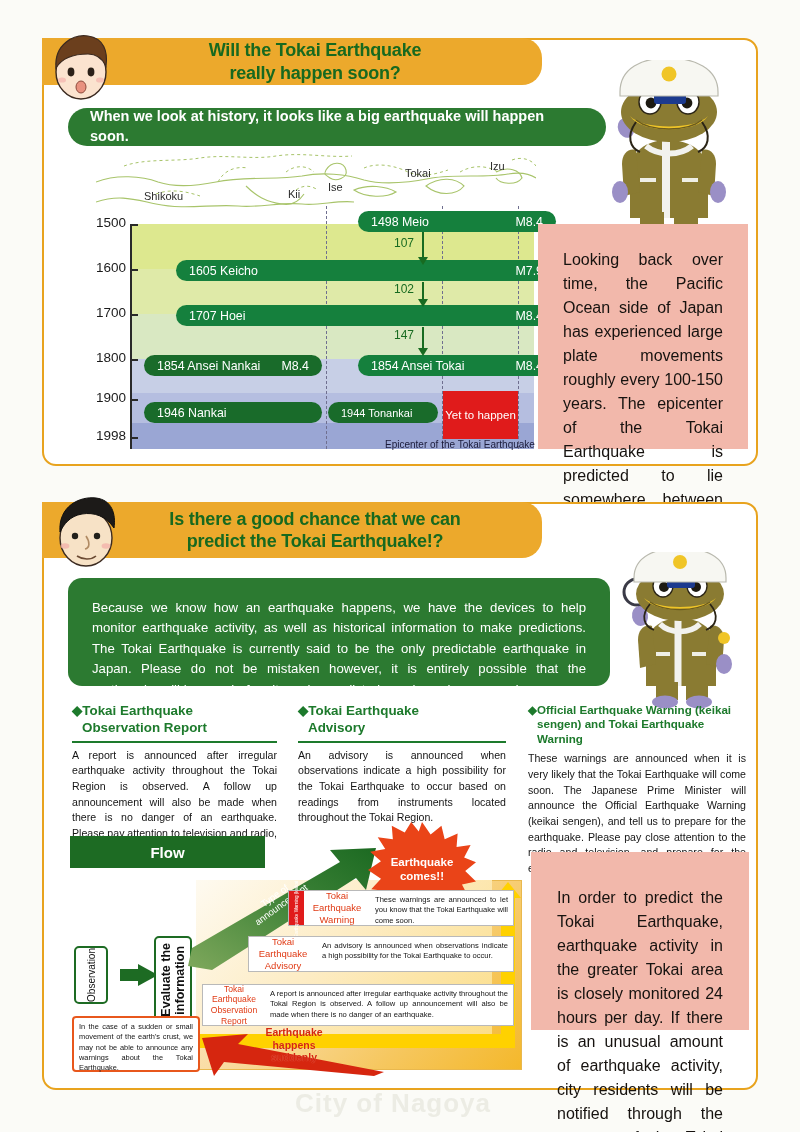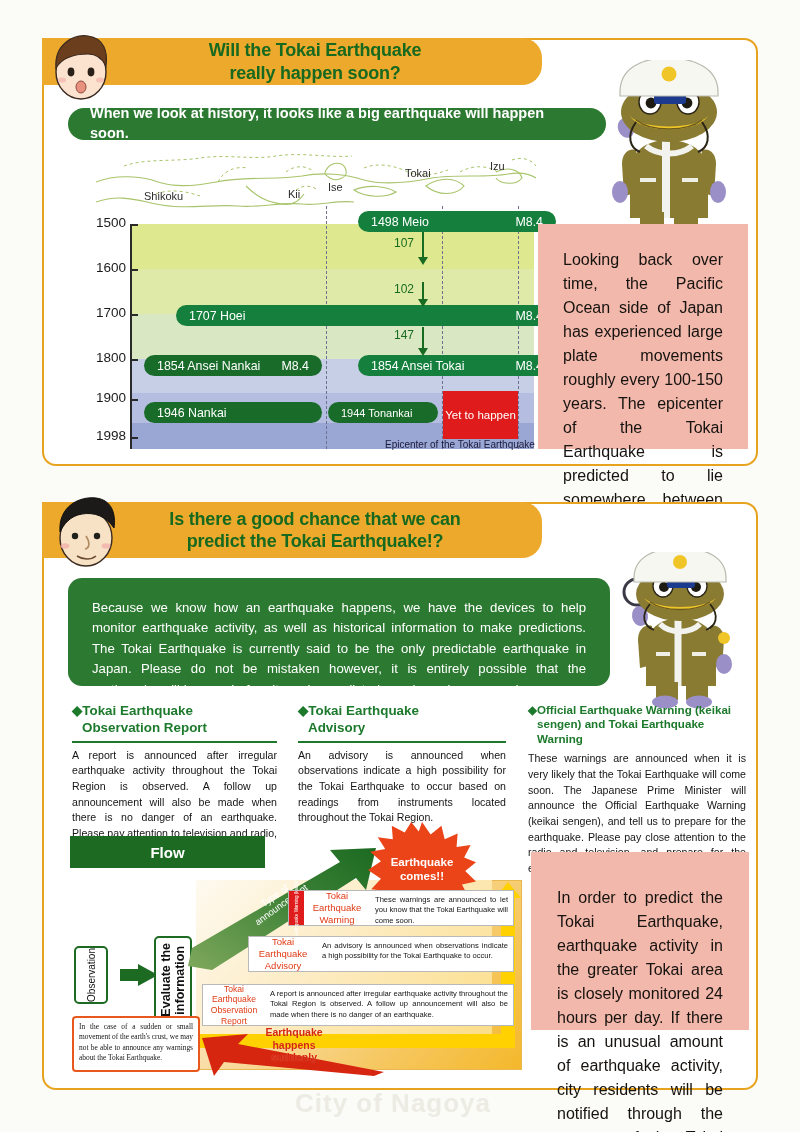--- a/index.html
+++ b/index.html
@@ -199,21 +199,21 @@
   <svg class="kid" style="left:48px; top:30px;" width="66" height="72" viewBox="0 0 66 72">
     <ellipse cx="33" cy="42" rx="25" ry="27" fill="#fbe3cf" stroke="#3b2a20" stroke-width="1.4"></ellipse>
     <path d="M8 38 C6 14 26 4 40 6 C56 8 60 22 58 36 C54 28 48 24 40 24 C26 24 14 28 8 38 Z" fill="#6b3f1d" stroke="#3b2a20" stroke-width="1.2"></path>
     <ellipse cx="23" cy="42" rx="3.4" ry="4.4" fill="#2b2018"></ellipse>
     <ellipse cx="43" cy="42" rx="3.4" ry="4.4" fill="#2b2018"></ellipse>
     <ellipse cx="33" cy="57" rx="5" ry="6" fill="#e8917f" stroke="#8d4a3c" stroke-width="1"></ellipse>
     <ellipse cx="14" cy="50" rx="4" ry="2.6" fill="#f5b8b0" opacity=".8"></ellipse>
     <ellipse cx="52" cy="50" rx="4" ry="2.6" fill="#f5b8b0" opacity=".8"></ellipse>
   </svg>
 
-  <div class="greenbar" style="left:68px; top:108px; width:538px; height:32px;">
+  <div class="greenbar" style="left:68px; top:108px; width:538px; height:38px;">
     <div class="greenbar-txt">When we look at history, it looks like a big earthquake will happen soon.</div>
   </div>
 
   <svg class="mascot" style="left:596px; top:60px;" width="146" height="186" viewBox="0 0 146 186">
 
     <line x1="34" y1="38" x2="54" y2="72" stroke="#4a4a52" stroke-width="2.4"></line>
 
     <path d="M34 112 C34 92 50 80 72 80 C94 80 112 92 112 112 L112 158 L34 158 Z" fill="#8a7b32"></path>
     <path d="M26 104 C26 94 32 88 40 90 L44 132 L28 136 Z" fill="#8a7b32"></path>
     <path d="M120 104 C120 94 114 88 106 90 L102 132 L118 136 Z" fill="#8a7b32"></path>
@@ -306,20 +306,24 @@
 
     <div class="dash" style="left:196px; top:-18px; height:243px;"></div>
     <div class="dash" style="left:312px; top:-18px; height:243px;"></div>
     <div class="dash" style="left:388px; top:-18px; height:243px;"></div>
 
     <div class="bar or" style="left:196px; width:198px; top:-13px;">
       <span>1498  Meio</span>
       <span>M8.4</span>
     </div>
 
+    <div class="bar or" style="left:14px; width:380px; top:36px;">
+      <span>1605  Keicho</span>
+      <span>M7.9</span>
+    </div>
 
     <div class="bar or" style="left:14px; width:380px; top:81px;">
       <span>1707  Hoei</span>
       <span>M8.4</span>
     </div>
 
     <div class="bar gr" style="left:14px; width:178px; top:131px;">
       <span>1854  Ansei Nankai</span>
       <span>M8.4</span>
     </div>
@@ -529,18 +533,18 @@
 
     <svg style="position:absolute; left:128px; top:204px;" width="190" height="44" viewBox="0 0 190 44">
       <path d="M186 40 L40 12 L50 2 L4 6 L16 44 L26 30 L176 44 Z" fill="#d6260f"></path>
     </svg>
     <div class="red-arrow-lbl" style="left:178px; top:198px; width:92px;">
       <span>Earthquake</span><br>
       <span>happens</span><br>
       <span>suddenly</span>
     </div>
 
-    <div class="orangebox" style="left:2px; top:188px; width:128px; height:56px;font-family:Liberation Serif, serif;">
+    <div class="orangebox" style="left:2px; top:188px; width:128px; height:56px;">
       <p>In the case of a sudden or small movement of the earth's crust, we may not be able to announce any warnings about the Tokai Earthquake.</p>
     </div>
   </div>
 
 </div>
 
 </body></html>

